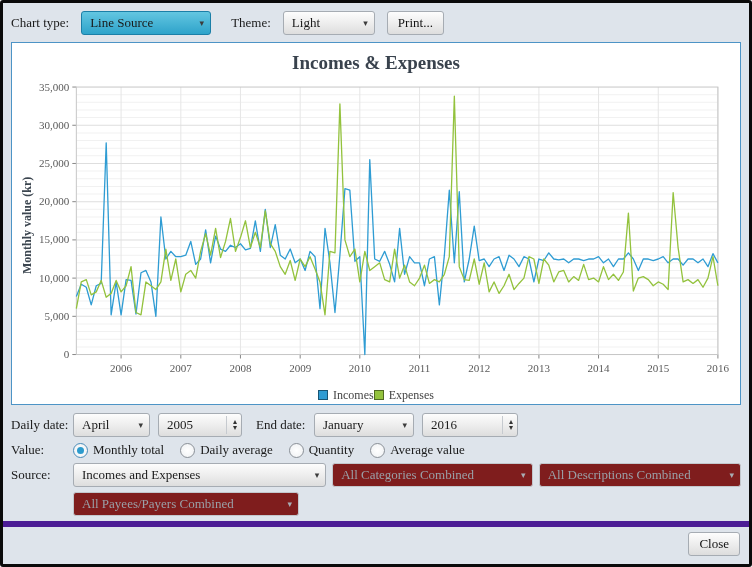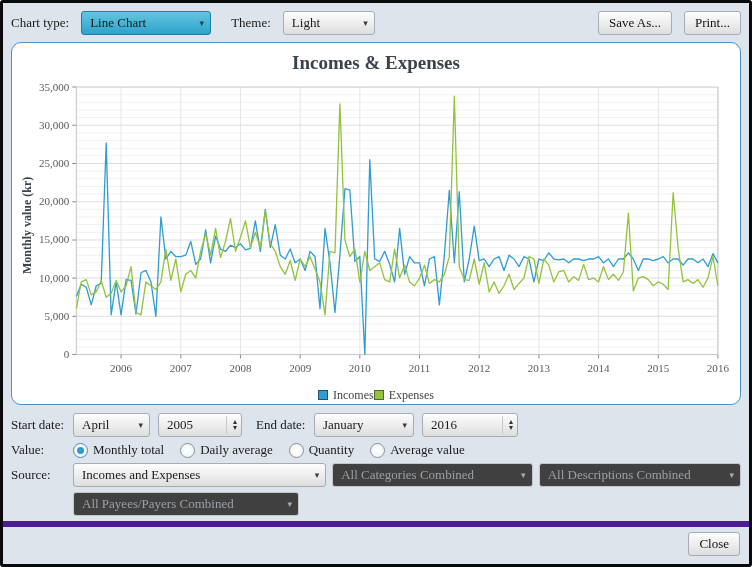--- a/index.html
+++ b/index.html
@@ -24,32 +24,32 @@
   }
   .combo {
     display: flex; align-items: center; height: 24px;
     padding: 0 6px 0 8px; border: 1px solid #a6acb3; border-radius: 3px;
     background: linear-gradient(#fdfdfd, #ececec 55%, #dddddd);
     cursor: default;
   }
   .combo-text { flex: 1; text-align: left; white-space: nowrap; overflow: hidden; }
   .combo-arrow { margin-left: 6px; font-size: 9px; color: #3c3c3c; flex: none; }
   .combo.active { background: linear-gradient(#63c6e1, #2ea3ca); border-color: #1b7fa7; }
-  .combo.disabled { background: #404040; border-color: #c3c7cc; color: #9aa0a7; gap: 16px; }
+  .combo.disabled { background: #7f1d1d; border-color: #c3c7cc; color: #9aa0a7; gap: 16px; }
   .combo.disabled .combo-arrow { color: #a8adb3; }
   .spin {
     display: flex; align-items: center; height: 24px;
     padding: 0 4px 0 8px; border: 1px solid #a6acb3; border-radius: 3px;
     background: linear-gradient(#fdfdfd, #ececec 55%, #dddddd);
   }
   .spin-value { flex: 1; text-align: left; }
   .spin-arrows { display: flex; flex-direction: column; align-items: center; line-height: 0.8; font-size: 8px; color: #333; padding-left: 6px; border-left: 1px solid #c6cacf; height: 18px; justify-content: center; }
   .chart-panel {
     flex: 1; margin: 2px 8px 4px; position: relative;
-    background: #ffffff; border: 1px solid #4d94c6; border-radius: 10px;
+    background: #ffffff; border: 1px solid #4d94c6; border-radius: 0;
     padding: 6px 4px 2px; overflow: hidden;
   }
   .chart-title {
     text-align: center; font-size: 19px; font-weight: bold; color: #39424d;
     height: 30px; line-height: 28px;
   }
   .ylabel {
     position: absolute; left: 8px; top: calc(50% + 50px);
     transform: rotate(-90deg); transform-origin: left top;
     font-size: 12px; font-weight: bold; color: #3c4650; white-space: nowrap;
@@ -72,29 +72,28 @@
   .footer { margin-top: auto; flex: none; display: flex; justify-content: flex-end; padding: 5px 9px 8px; border-top: 6px solid #4c1d95; }
 </style>
 </head>
 <body>
 
 <div class="dialog">
 
   <div class="toolbar">
     <span class="lbl">Chart type:</span>
     <div class="combo active" style="width:130px">
-      <span class="combo-text">Line Chart</span>
+      <span class="combo-text">Line Source</span>
       <span class="combo-arrow">▾</span>
     </div>
     <span class="lbl" style="margin-left:8px">Theme:</span>
     <div class="combo" style="width:92px">
       <span class="combo-text">Light</span>
       <span class="combo-arrow">▾</span>
     </div>
-    <button class="btn" style="margin-left:auto">Save As...</button>
     <button class="btn">Print...</button>
   </div>
 
   <div class="chart-panel">
     <div class="chart-title">Incomes &amp; Expenses</div>
     <div class="ylabel">Monthly value (kr)</div>
     <svg id="chart-svg" preserveAspectRatio="xMinYMin meet" viewBox="0 0 716 302">
         <line x1="60" y1="266.4" x2="698" y2="266.4" stroke="#f1f1f1" stroke-width="1"></line>
         <line x1="60" y1="258.8" x2="698" y2="258.8" stroke="#f1f1f1" stroke-width="1"></line>
         <line x1="60" y1="251.2" x2="698" y2="251.2" stroke="#f1f1f1" stroke-width="1"></line>
@@ -190,21 +189,21 @@
       <span class="legend-item">
         <span class="swatch" style="background: rgb(147, 194, 61);"></span>
         <span>Expenses</span>
       </span>
     </div>
   </div>
 
   <div class="controls">
 
     <div class="crow">
-      <span class="rowlbl">Start date:</span>
+      <span class="rowlbl">Daily date:</span>
       <div class="combo" style="width:77px">
         <span class="combo-text">April</span>
         <span class="combo-arrow">▾</span>
       </div>
       <div class="spin" style="width:84px;margin-left:8px">
         <span class="spin-value">2005</span>
         <span class="spin-arrows">
             <span>▴</span>
             <span>▾</span>
           </span>

